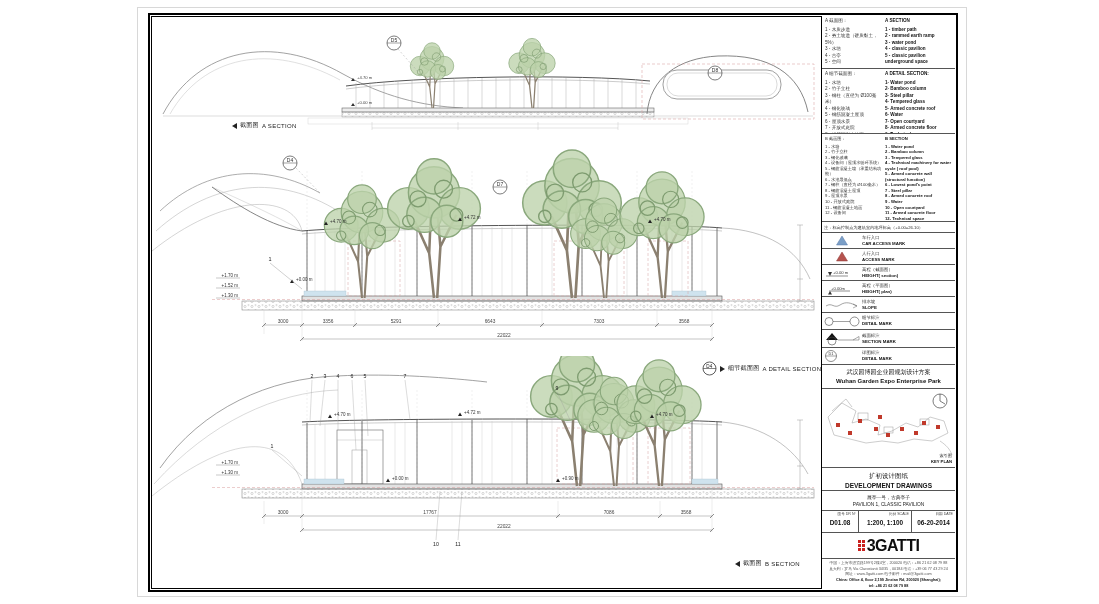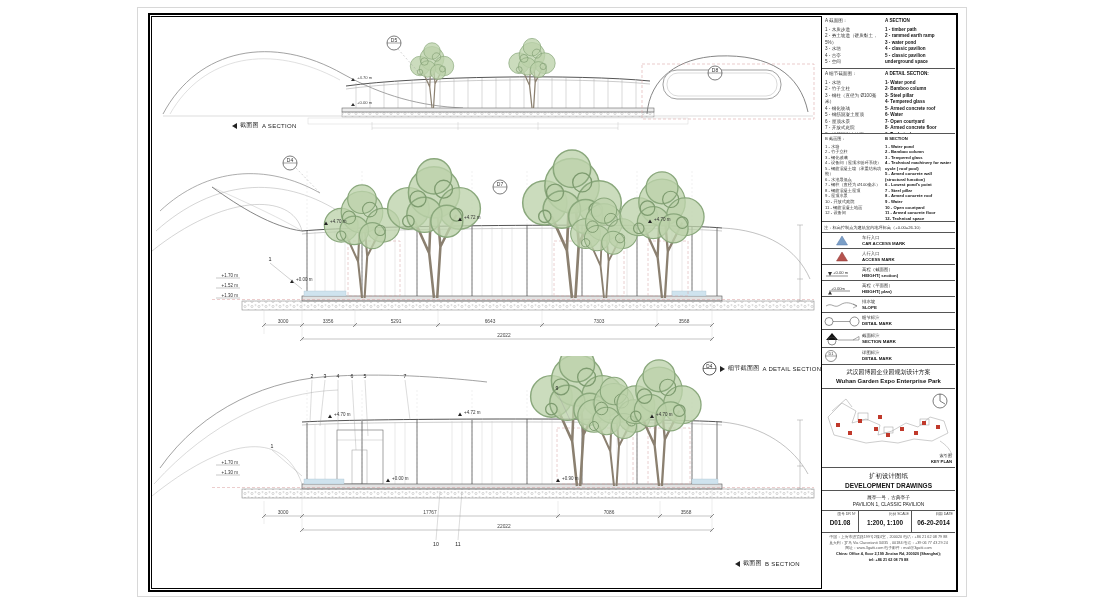--- a/index.html
+++ b/index.html
@@ -743,20 +743,31 @@
         <div class="numcell">
           <div class="numhead">比例 SCALE</div>
           <div class="numval">1:200, 1:100</div>
         </div>
         <div class="numcell">
           <div class="numhead">日期 DATE</div>
           <div class="numval">06-20-2014</div>
         </div>
       </div>
 
+      <div class="cell logo-cell" style="height:26px">
+        <span class="logo-dots">
+            <i></i>
+            <i></i>
+            <i></i>
+            <i></i>
+            <i></i>
+            <i></i>
+          </span>
+        <span class="logo-text">3GATTI</span>
+      </div>
 
       <div class="cell addr" style="flex:1">
         <div>中国：上海市进贤路199号2楼4室，200020 电话：+86 21 62 08 79 88</div>
         <div>意大利：罗马 Via Clarostanti 34/35，00184 电话：+39 06 77 43 29 24</div>
         <div>网址：www.3gatti.com  电子邮件：mail@3gatti.com</div>
         <div class="b">China: Office 4, floor 2,199 Jinxian Rd, 200020 (Shanghai);</div>
         <div class="b">tel: +86 21 62 08 79 88</div>
 
       </div>
 

